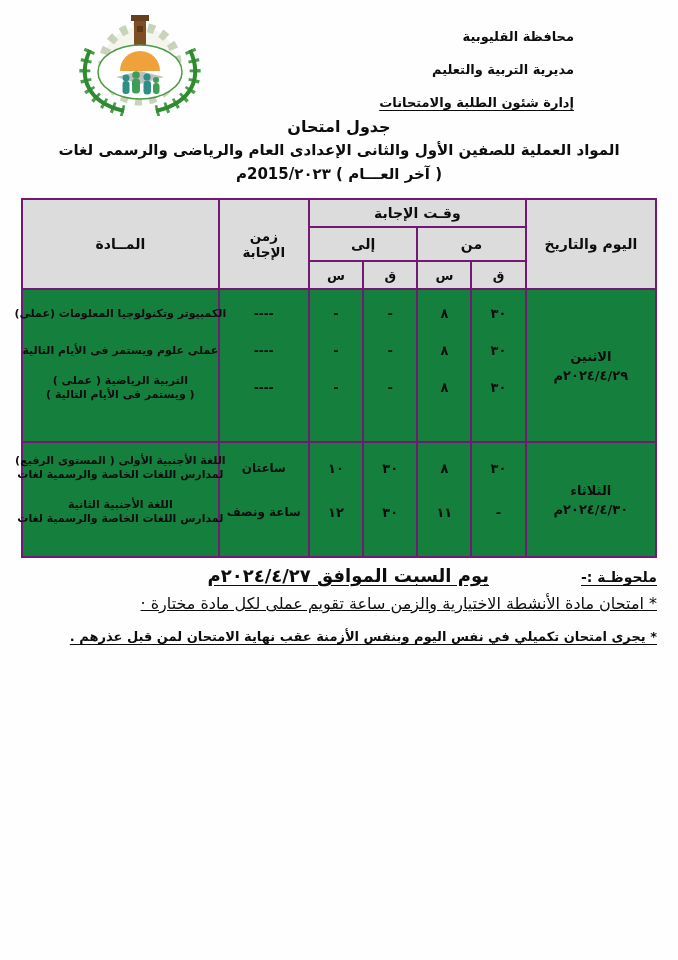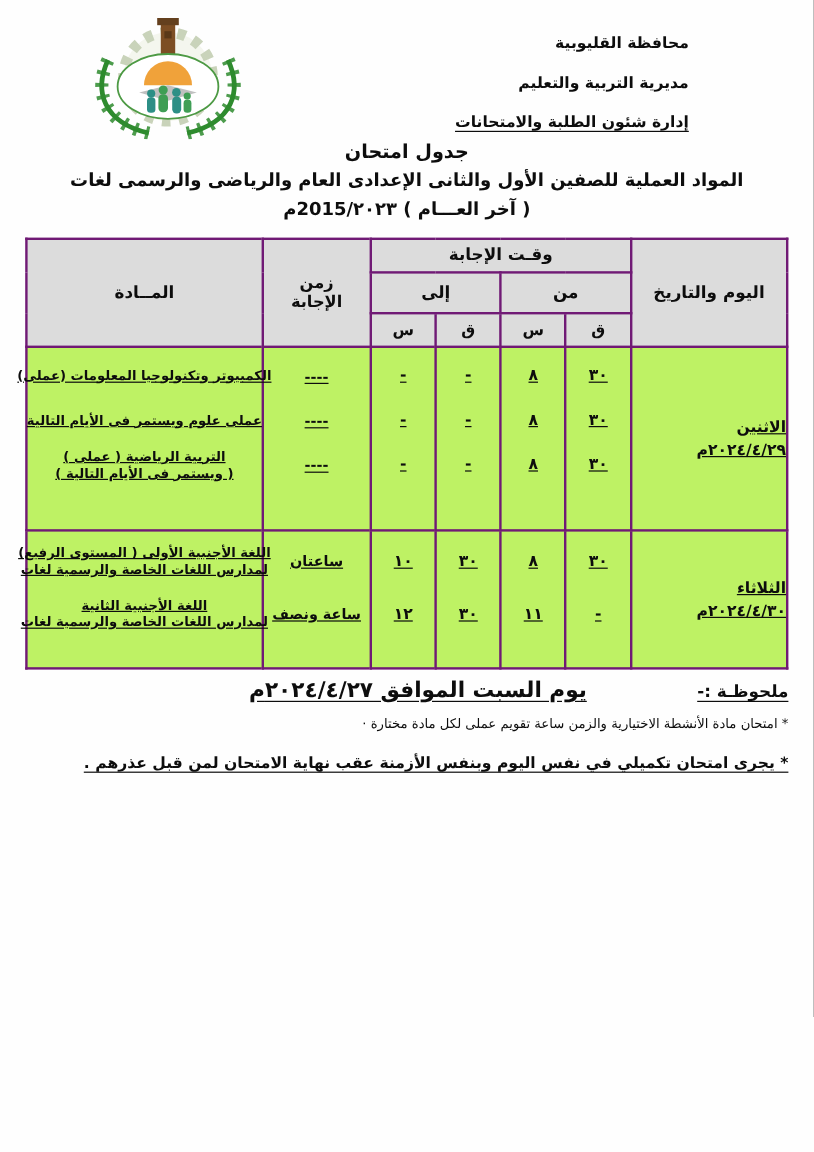--- a/index.html
+++ b/index.html
@@ -29,39 +29,39 @@
   table{
     border-collapse:collapse;table-layout:fixed;
     width:636px;margin:12px auto 0 auto;
   }
   th,td{border:2px solid #701a75;padding:0;}
   th{background:#dcdcdc;font-weight:bold;font-size:14px;line-height:17px;}
   .hr1 th{height:26px;}
   .hr2 th{height:32px;}
   .hr3 th{height:26px;font-size:13px;}
   th.dur{font-size:13.5px;line-height:16px;}
-  td{background:#bef264;text-decoration:underline;}
+  td{background:#15803d;}
   tr.g1{height:153px;}
   tr.g2{height:115px;}
   td.stack{vertical-align:top;text-align:center;}
   tr.g1 td.stack{padding-top:5px;}
   tr.g2 td.stack{padding-top:3px;}
   .slot{display:flex;flex-direction:column;align-items:center;justify-content:center;}
   tr.g1 .slot{height:37px;}
   tr.g2 .slot{height:44px;}
   .val{font-size:13px;font-weight:bold;}
   .durval{font-size:12px;font-weight:bold;}
   .subjline{font-size:11px;font-weight:bold;line-height:14px;white-space:nowrap;}
-  td.day{vertical-align:middle;text-align:right;font-weight:bold;font-size:13px;line-height:19px;}
+  td.day{vertical-align:middle;text-align:center;font-weight:bold;font-size:13px;line-height:19px;}
   
   .notes{width:636px;margin:7px auto 0 auto;}
   .nrow1{display:flex;align-items:baseline;}
   .nlabel{font-size:14px;font-weight:bold;}
   .nsat{font-size:18px;font-weight:bold;margin-right:92px;}
-  .n1{font-size:11px;margin-top:9px;line-height:17px;}
+  .n1{font-size:16px;margin-top:9px;line-height:17px;text-decoration:underline;}
   .n2{font-size:13px;font-weight:bold;margin-top:16px;line-height:18px;}
 </style>
 </head>
 <body>
 
 <div class="page" dir="rtl">
 
   <div class="org">
     <div>محافظة القليوبية</div>
     <div>مديرية التربية والتعليم</div>

